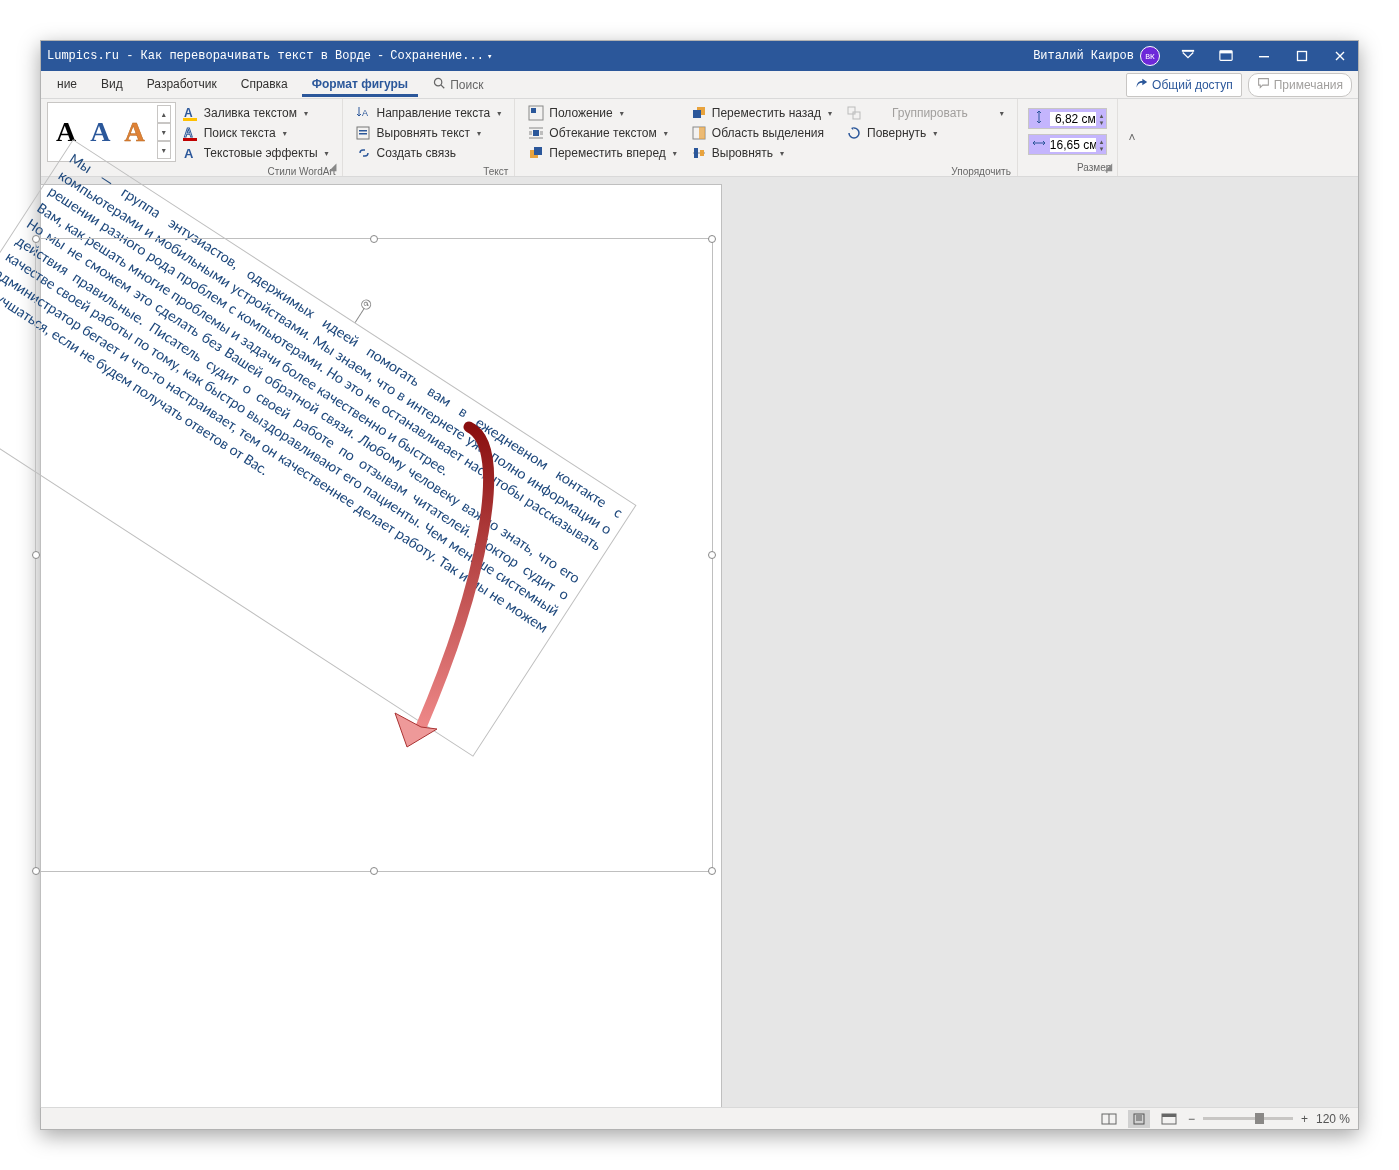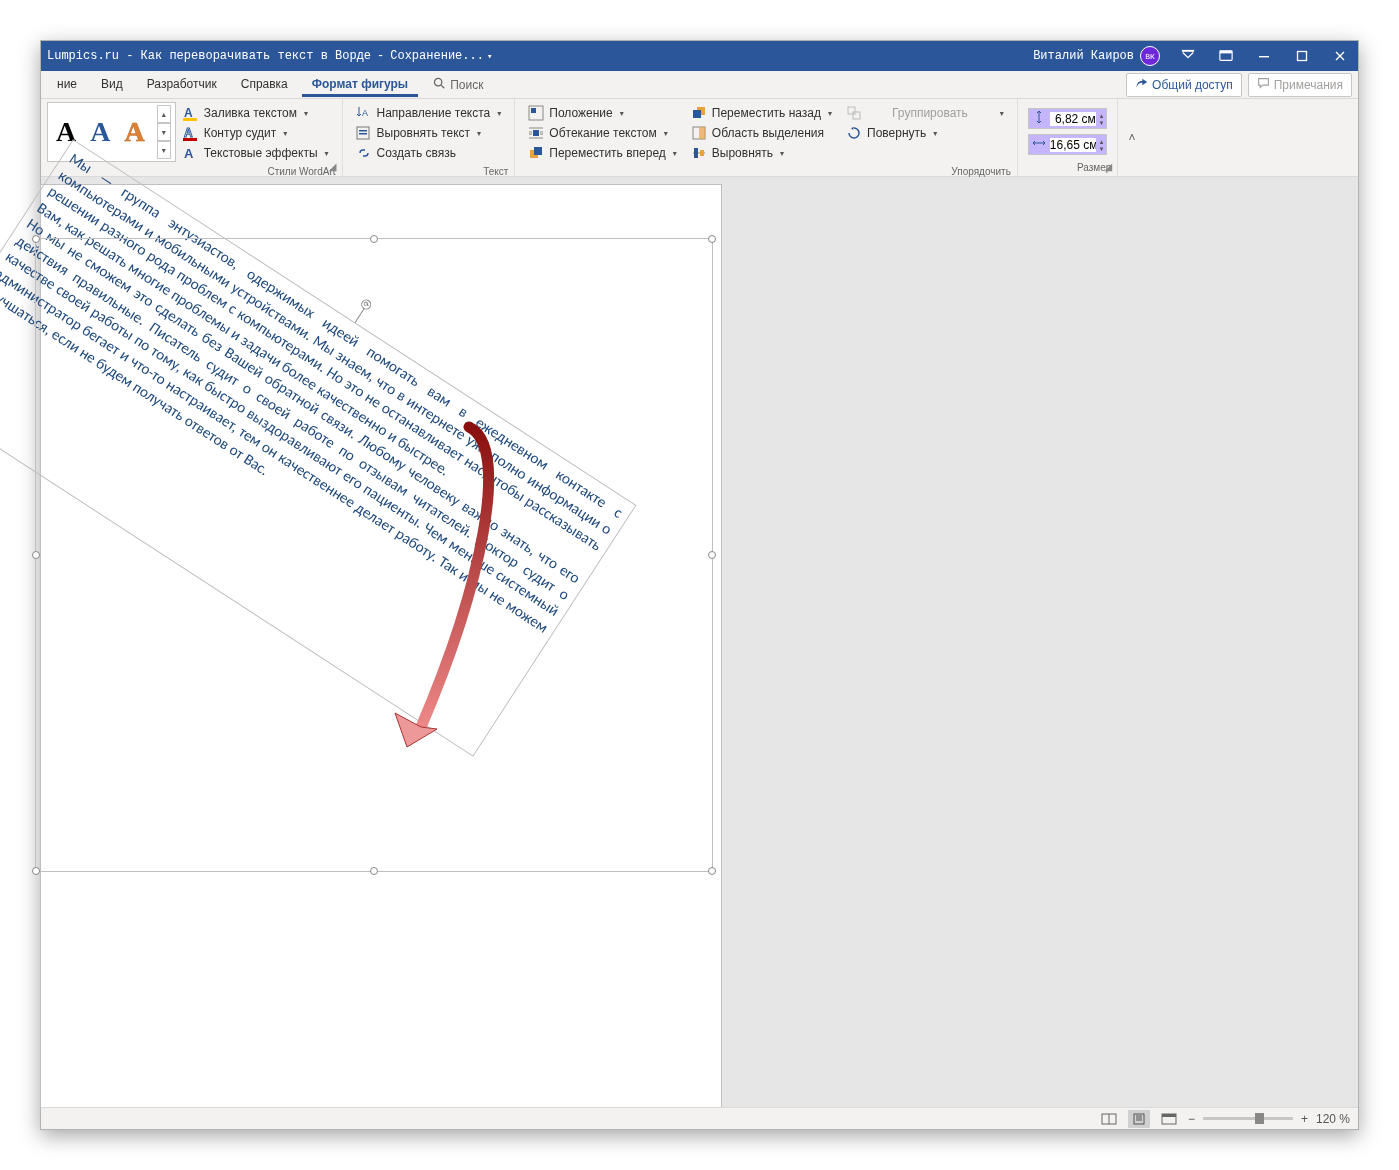--- a/index.html
+++ b/index.html
@@ -17,21 +17,21 @@
 .avatar { width:20px; height:20px; border-radius:50%; background:#6d28d9; border:1px solid #fff; display:flex; align-items:center; justify-content:center; font-size:8px; color:#fff; }
 .tb-btn { width:36px; height:30px; display:flex; align-items:center; justify-content:center; color:#fff; }
 
 .tabbar { height: 28px; background: #f3f2f1; display:flex; align-items:center; padding: 0 6px; border-bottom:1px solid #d9d9d9; }
 .tab { padding: 4px 10px 3px; color:#323130; cursor:pointer; border-bottom:3px solid transparent; margin-right:4px; }
 .tab.active { color:#2b579a; border-bottom-color:#2b579a; font-weight:600; }
 .search-wrap { display:flex; align-items:center; gap:4px; color:#666; margin-left:10px;}
 .tabbar-right { margin-left:auto; display:flex; gap:6px; align-items:center;padding-left:39px; }
 .share-btn { border:1px solid #c8c6c4; background:#fff; padding:3px 8px; border-radius:2px; display:flex; align-items:center; gap:4px; color:#2b579a; }
 .share-btn .ico { color:#2b579a; }
-.comments-btn { border:1px solid #c8c6c4; background:#fff; padding:3px 8px; border-radius:2px; color:#a19f9d; display:flex; align-items:center; gap:4px;}
+.comments-btn { border:1px solid #c8c6c4; background:#fff; padding:3px 8px; border-radius:10px; color:#a19f9d; display:flex; align-items:center; gap:4px;}
 
 .ribbon { background:#f3f2f1; border-bottom:1px solid #d9d9d9; display:flex; height:78px; }
 .group { border-right:1px solid #e1dfdd; padding:3px 6px 0; display:flex; flex-direction:column; position:relative; }
 .group-body { flex:1; display:flex; }
 .group-label { text-align:right; color:#666; font-size:10px; padding:2px 0 3px; position:relative;}
 .launcher { position:absolute; right:2px; bottom:3px; width:14px; height:14px; display:flex; align-items:center; justify-content:center; color:#888; font-size:10px; }
 
 .wa-gallery { border:1px solid #c8c6c4; background:#fff; padding:3px 4px; display:flex; align-items:center; gap:6px; height:60px;}
 .wa-sample { font-family:"Times New Roman",serif; font-size:28px; font-weight:bold; padding:0 4px;}
 .wa1 { color:#000; }
@@ -188,21 +188,21 @@
             <span>Заливка текстом</span>
                 <span class="dd">▾</span>
           </div>
           <div class="cmd">
             <span class="ico">
                   <svg width="16" height="16">
                     <text x="1" y="12" font-size="12" font-weight="bold" fill="none" stroke="#2b579a" stroke-width="0.9">A</text>
                     <rect x="0" y="13" width="14" height="3" fill="#c00000"></rect>
                   </svg>
                 </span>
-            <span>Контур судит</span>
+            <span>Поиск текста</span>
                 <span class="dd">▾</span>
           </div>
           <div class="cmd">
             <span class="ico">
                   <svg width="16" height="16">
                     <text x="1" y="13" font-size="13" font-weight="bold" fill="#2b579a">A</text>
                   </svg>
                 </span>
             <span>Текстовые эффекты</span>
                 <span class="dd">▾</span>

